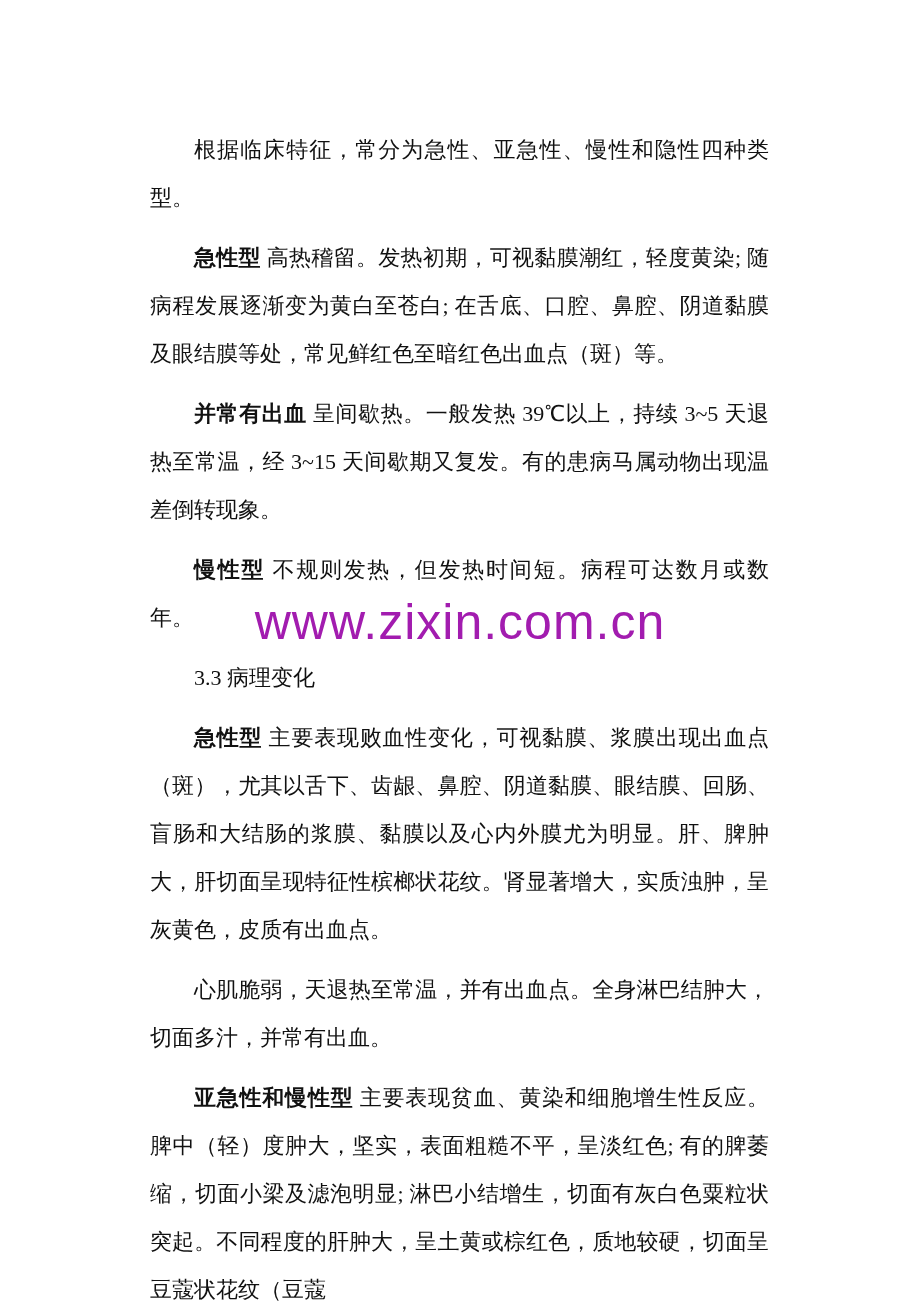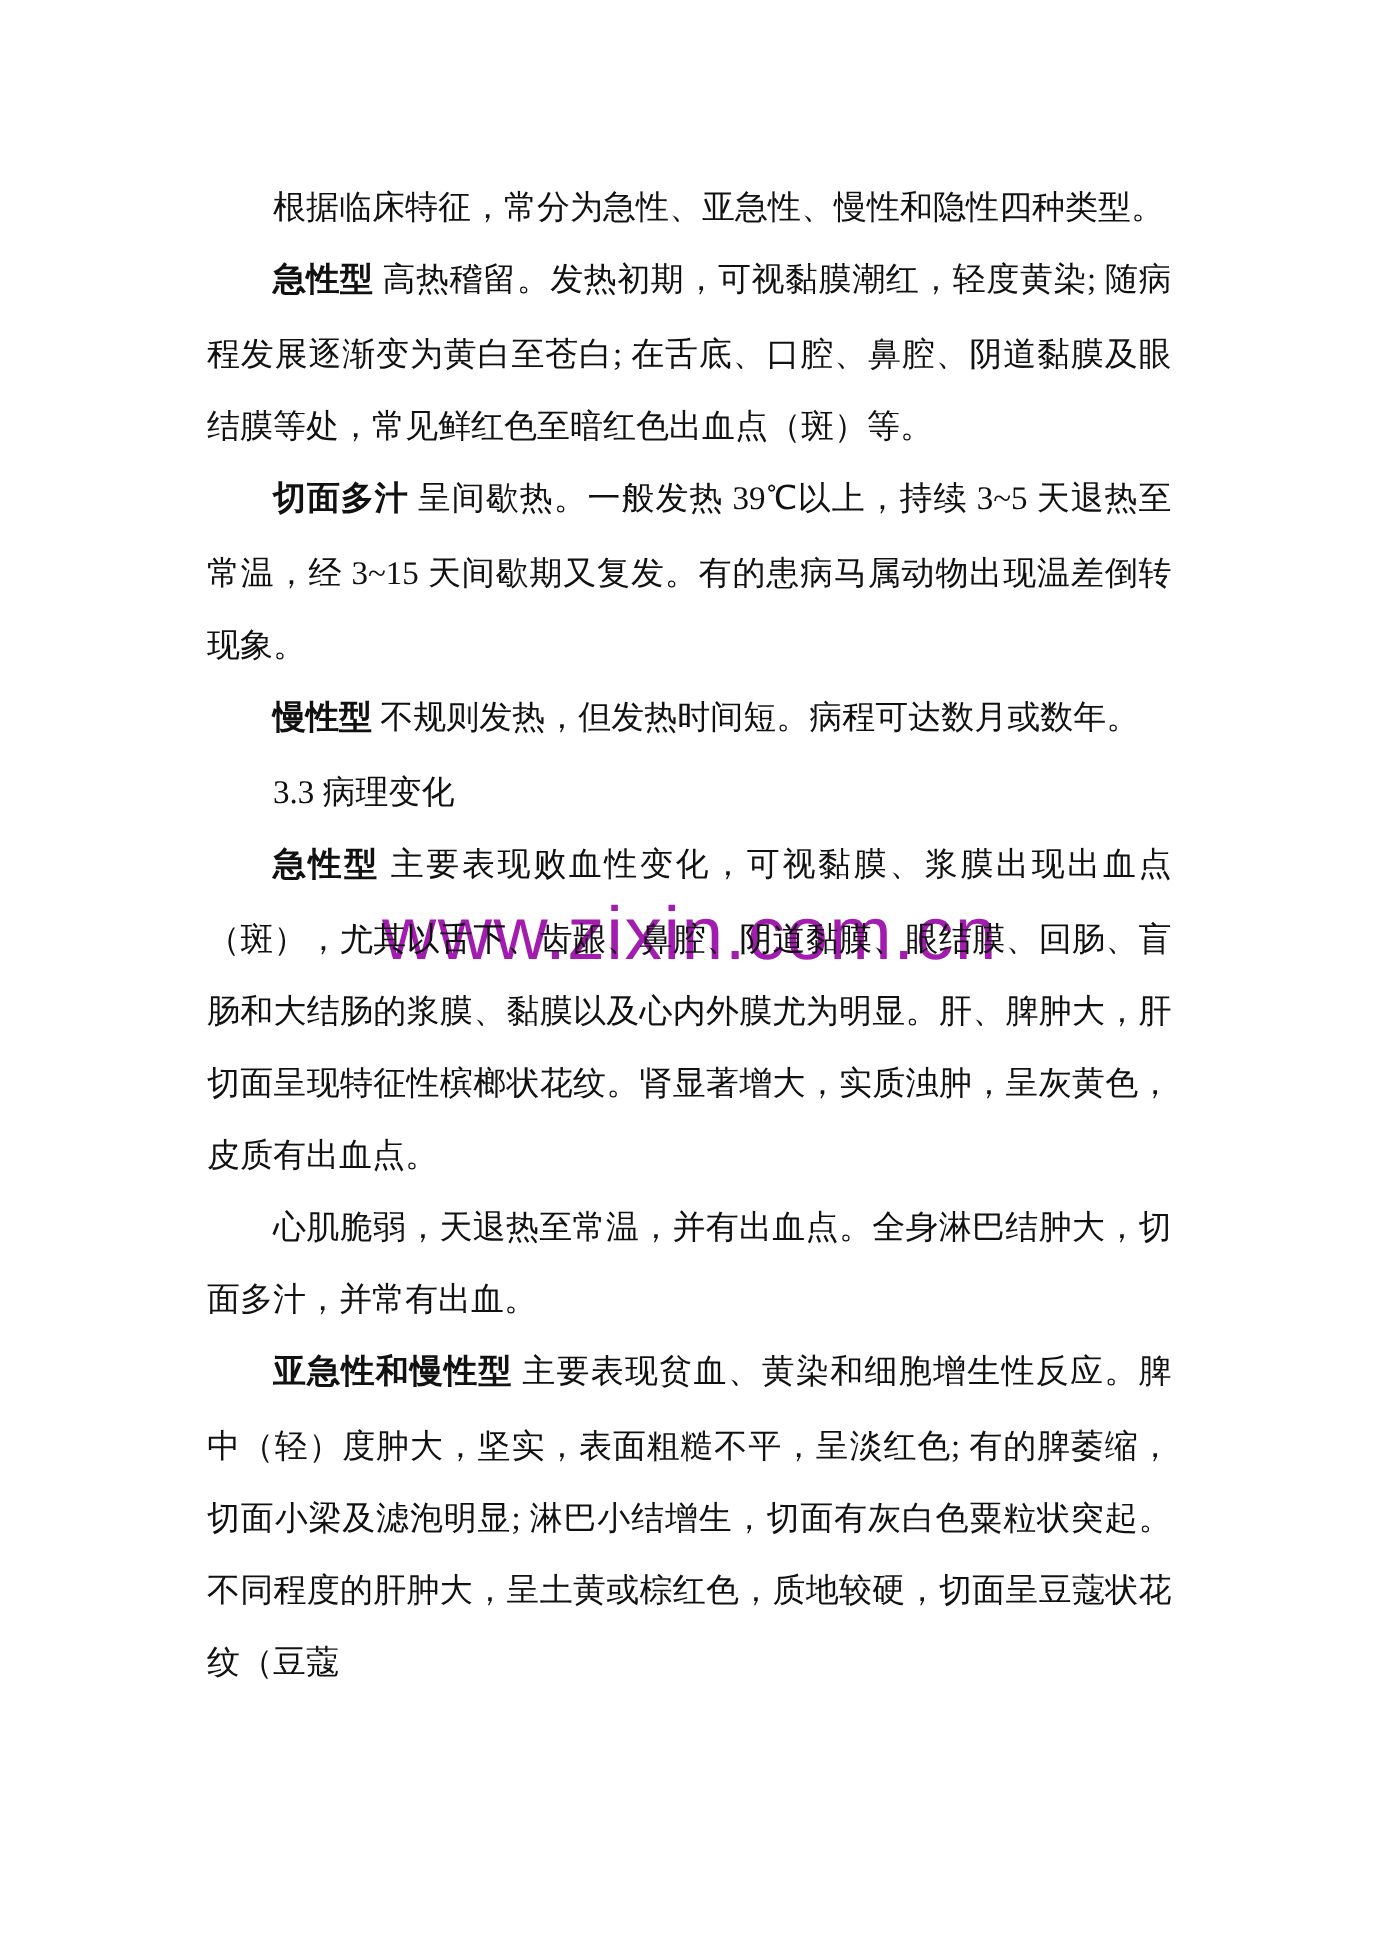--- a/index.html
+++ b/index.html
@@ -34,37 +34,37 @@
     left: 138px;
     top: 114px;
     width: 643px;
     color: #111111;
     font-size: 22px;
     line-height: 48px;
     text-align: justify;
     z-index: 2;
   }
   .para {
-    margin: 0;
+    margin: 12px;
     padding: 0;
     text-indent: 2em;
   }
   .run-head {
     font-weight: bold;
-    font-family: Liberation Mono, monospace;
+    font-family: Liberation Serif, serif;
   }
 </style>
 </head>
 <body>
 
 <div class="page">
   <div class="watermark">www.zixin.com.cn</div>
   <div class="content" id="document-body">
       <p class="para">根据临床特征，常分为急性、亚急性、慢性和隐性四种类型。</p>
       <p class="para"><b class="run-head">急性型</b> 高热稽留。发热初期，可视黏膜潮红，轻度黄染; 随病程发展逐渐变为黄白至苍白; 在舌底、口腔、鼻腔、阴道黏膜及眼结膜等处，常见鲜红色至暗红色出血点（斑）等。</p>
-      <p class="para"><b class="run-head">切面多汁</b> 呈间歇热。一般发热 39℃以上，持续 3~5 天退热至常温，经 3~15 天间歇期又复发。有的患病马属动物出现温差倒转现象。</p>
+      <p class="para"><b class="run-head">并常有出血</b> 呈间歇热。一般发热 39℃以上，持续 3~5 天退热至常温，经 3~15 天间歇期又复发。有的患病马属动物出现温差倒转现象。</p>
       <p class="para"><b class="run-head">慢性型</b> 不规则发热，但发热时间短。病程可达数月或数年。</p>
       <p class="para">3.3 病理变化</p>
       <p class="para"><b class="run-head">急性型</b> 主要表现败血性变化，可视黏膜、浆膜出现出血点（斑），尤其以舌下、齿龈、鼻腔、阴道黏膜、眼结膜、回肠、盲肠和大结肠的浆膜、黏膜以及心内外膜尤为明显。肝、脾肿大，肝切面呈现特征性槟榔状花纹。肾显著增大，实质浊肿，呈灰黄色，皮质有出血点。</p>
       <p class="para">心肌脆弱，天退热至常温，并有出血点。全身淋巴结肿大，切面多汁，并常有出血。</p>
       <p class="para"><b class="run-head">亚急性和慢性型</b> 主要表现贫血、黄染和细胞增生性反应。脾中（轻）度肿大，坚实，表面粗糙不平，呈淡红色; 有的脾萎缩，切面小梁及滤泡明显; 淋巴小结增生，切面有灰白色粟粒状突起。不同程度的肝肿大，呈土黄或棕红色，质地较硬，切面呈豆蔻状花纹（豆蔻</p>
     </div>
 </div>
 
 </body></html>

